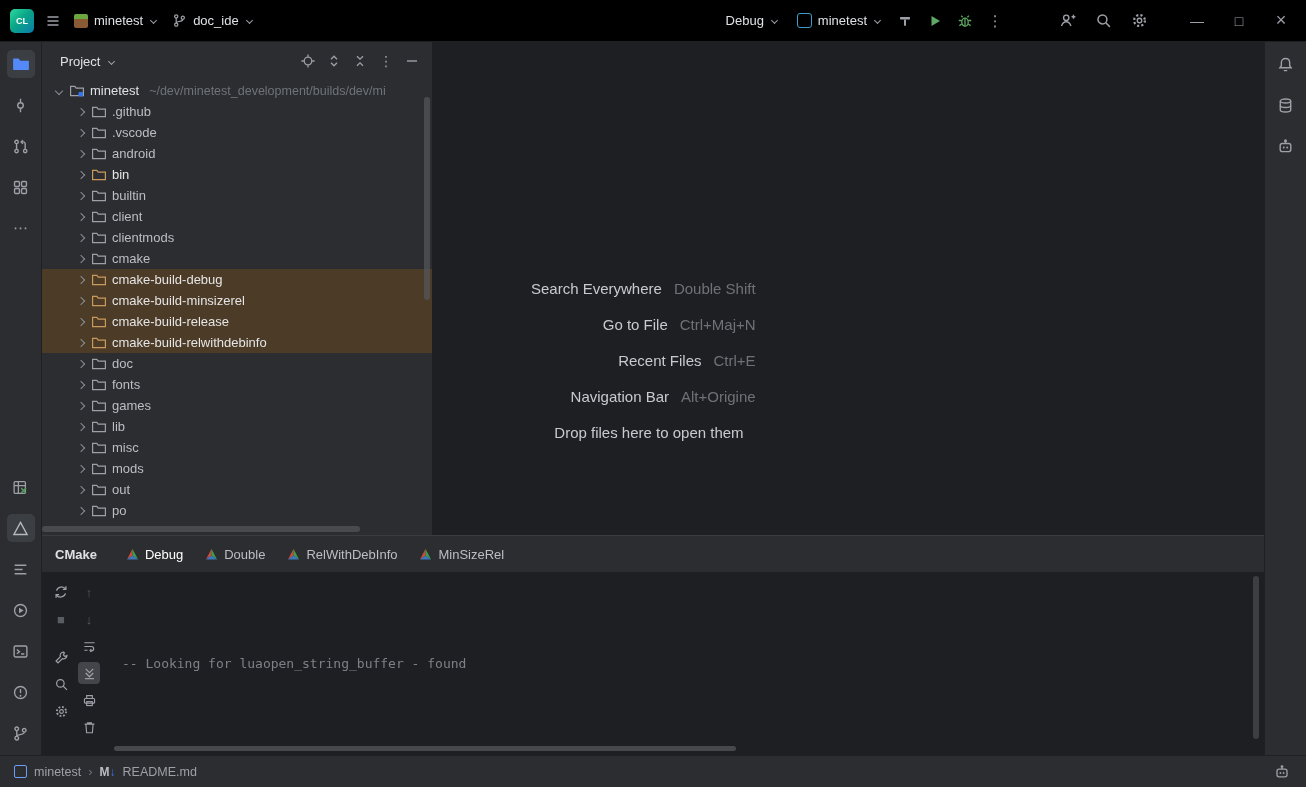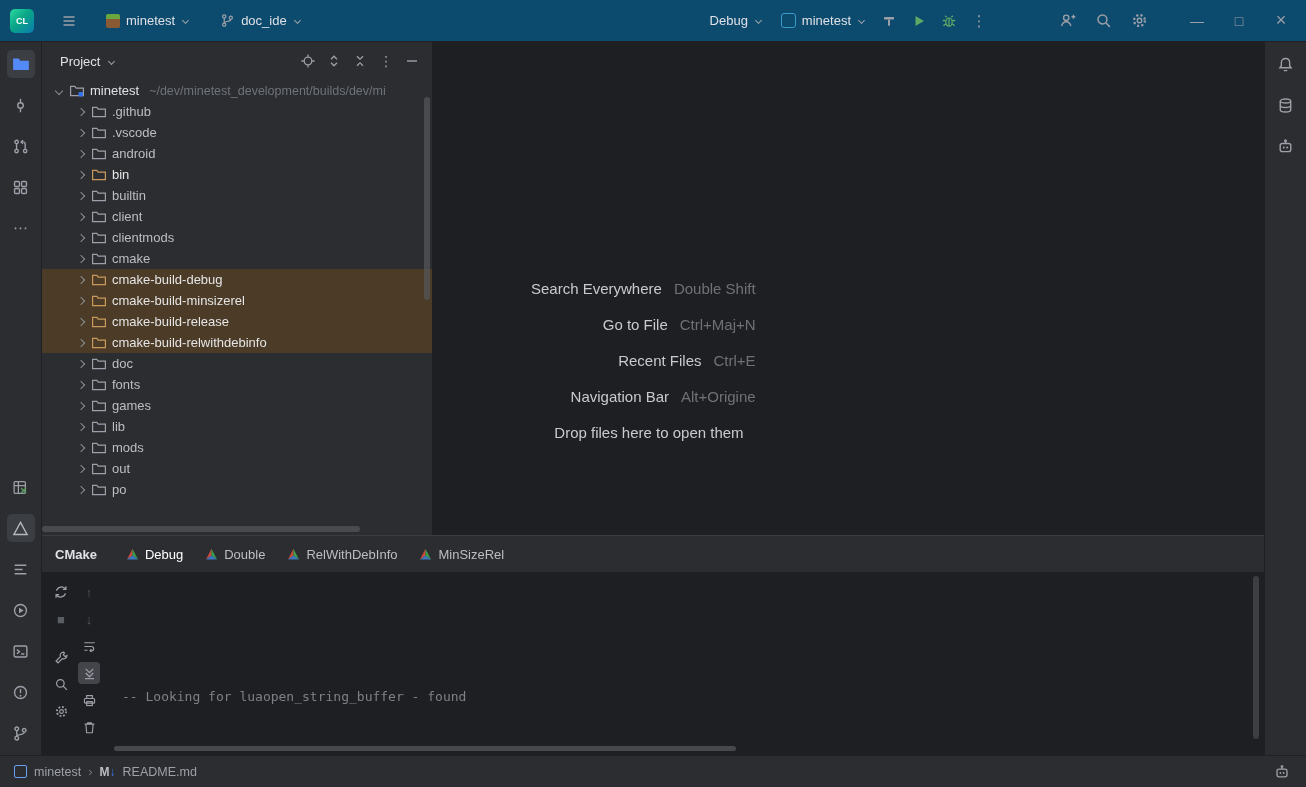--- a/index.html
+++ b/index.html
@@ -5,22 +5,22 @@
   html,body{margin:0;padding:0;background:#1e1f22;}
   .screen{position:relative;width:1306px;height:787px;overflow:hidden;background:#1e1f22;
     font-family:"Liberation Sans",sans-serif;color:#bcbec4;font-size:13px;-webkit-font-smoothing:antialiased;}
   svg{display:block;}
   .chev{width:5px;height:5px;border-right:1.4px solid #8a8e95;border-bottom:1.4px solid #8a8e95;
     display:inline-block;transform:rotate(-45deg);flex:0 0 auto;}
   .chev.down{transform:rotate(45deg);}
   .chev.mini{width:4px;height:4px;border-color:#9da0a8;margin-left:2px;}
 
   
-  .titlebar{position:absolute;left:0;top:0;right:0;height:42px;background:#0c4a6e;
-    border-bottom:1px solid #1f2023;display:flex;align-items:center;padding:0 10px;gap:16px;box-sizing:border-box;}
+  .titlebar{position:absolute;left:0;top:0;right:0;height:42px;background:#000000;
+    border-bottom:1px solid #1f2023;display:flex;align-items:center;padding:0 10px;gap:0;box-sizing:border-box;}
   .logo{width:24px;height:24px;border-radius:5px;margin-right:6px;flex:0 0 auto;
     background:linear-gradient(135deg,#2bd9a0 0%,#0aa687 45%,#0a7cae 100%);
     display:flex;align-items:center;justify-content:center;font-size:9px;font-weight:bold;color:#fff;}
   .icon-btn{width:26px;height:26px;border-radius:4px;display:flex;align-items:center;justify-content:center;
     color:#9da0a8;flex:0 0 auto;}
   .tb-widget{display:flex;align-items:center;gap:6px;padding:5px 8px;border-radius:6px;color:#dfe1e5;}
   .mini-cube{width:14px;height:14px;border-radius:2px;
     background:linear-gradient(180deg,#6aa83f 0 36%,#8a5a34 36% 100%);flex:0 0 auto;}
   .run-cfg-icon{width:13px;height:13px;border:1.5px solid #3a9cc9;border-radius:3px;flex:0 0 auto;}
   .tb-center{margin-left:auto;display:flex;align-items:center;gap:4px;}
@@ -82,21 +82,21 @@
   .gcol{display:flex;flex-direction:column;gap:5px;align-items:center;}
   .gbtn{width:22px;height:22px;display:flex;align-items:center;justify-content:center;color:#9da0a8;
     border-radius:4px;font-size:13px;}
   .gbtn.disabled{color:#5a5d63;}
   .gbtn.toggled{background:#43454a;}
   .ggap{height:6px;}
   .console{position:absolute;left:66px;top:37px;right:16px;bottom:14px;overflow:hidden;}
   .console-inner{margin-top:-8px;padding-left:14px;
     font-family:"DejaVu Sans Mono","Liberation Mono",monospace;font-size:13px;line-height:22px;
     color:#7d8187;white-space:pre;}
-  .console-line{min-height:22px;margin-top:33px;}
+  .console-line{min-height:22px;}
   .console-hscroll{position:absolute;left:72px;bottom:4px;width:622px;height:5px;background:#46484c;border-radius:3px;}
   .console-vscroll{position:absolute;right:5px;top:40px;bottom:16px;width:6px;background:#3c3e42;border-radius:3px;}
 
   
   .status-bar{position:absolute;left:0;right:0;bottom:0;height:32px;background:#2b2d30;border-top:1px solid #1f2023;
     display:flex;align-items:center;padding:0 16px 0 14px;font-size:12.5px;color:#9da0a8;gap:7px;box-sizing:border-box;}
   .sb-proj-icon{width:11px;height:11px;border:1.5px solid #6c9ef8;border-radius:2px;flex:0 0 auto;}
   .sb-sep{color:#6f737a;font-size:13px;}
   .md-icon{font-weight:bold;font-size:12px;color:#bcbec4;}
   .md-icon .arr{color:#3574f0;}
@@ -469,20 +469,27 @@
         </div>
 
         <div class="row">
           <span class="chev"></span>
           <svg class="folder" width="16" height="16" viewBox="0 0 16 16" fill="none" stroke="currentColor" stroke-width="1.2">
             <path d="M1.6 3.4h4.2l1.4 1.8h7.2v7.4H1.6z"></path>
           </svg>
           <span class="row-label">lib</span>
         </div>
 
+        <div class="row">
+          <span class="chev"></span>
+          <svg class="folder" width="16" height="16" viewBox="0 0 16 16" fill="none" stroke="currentColor" stroke-width="1.2">
+            <path d="M1.6 3.4h4.2l1.4 1.8h7.2v7.4H1.6z"></path>
+          </svg>
+          <span class="row-label">misc</span>
+        </div>
 
         <div class="row">
           <span class="chev"></span>
           <svg class="folder" width="16" height="16" viewBox="0 0 16 16" fill="none" stroke="currentColor" stroke-width="1.2">
             <path d="M1.6 3.4h4.2l1.4 1.8h7.2v7.4H1.6z"></path>
           </svg>
           <span class="row-label">mods</span>
         </div>
 
         <div class="row">

